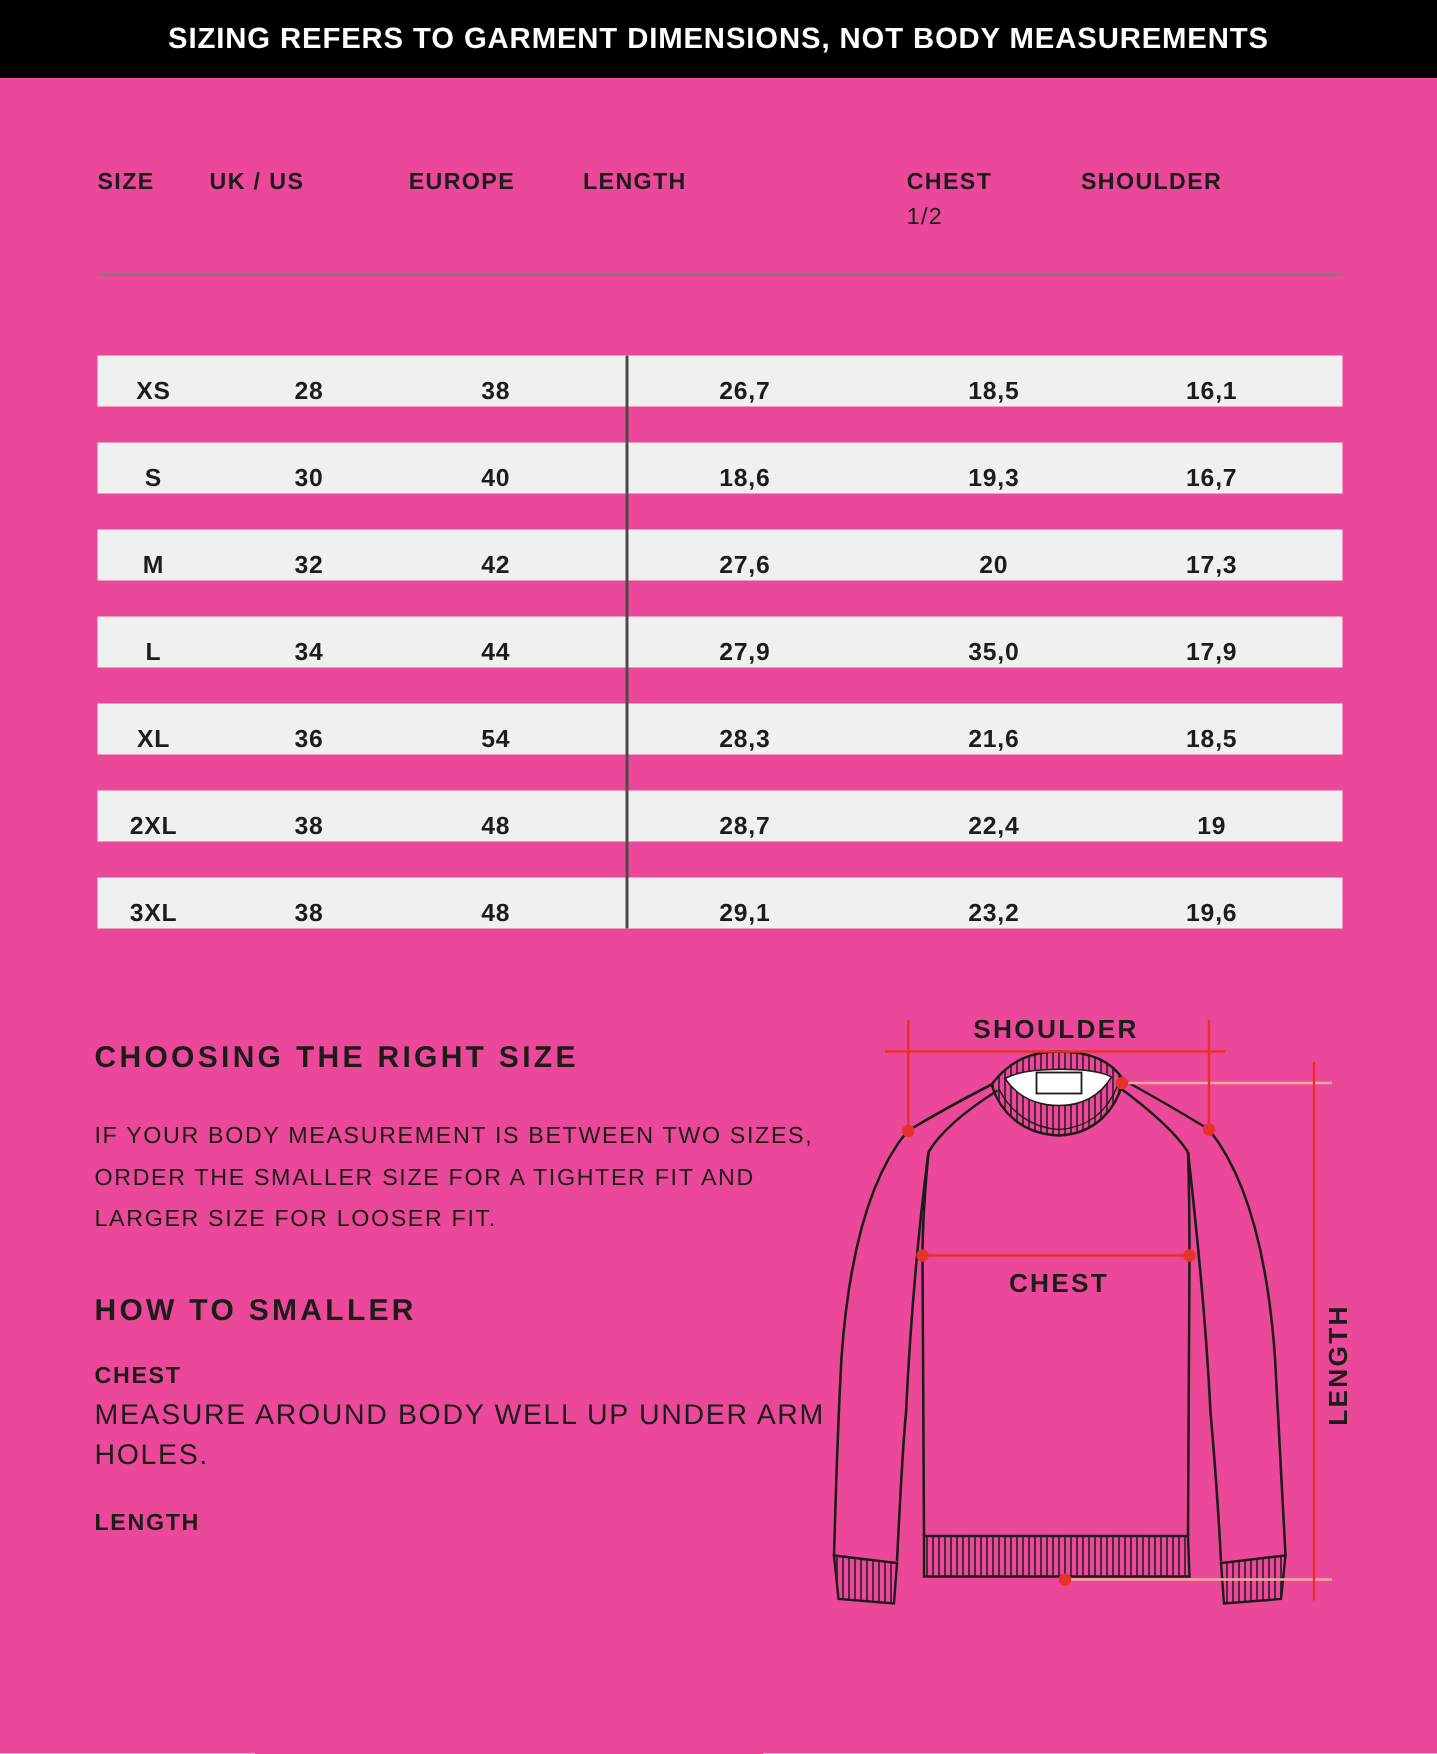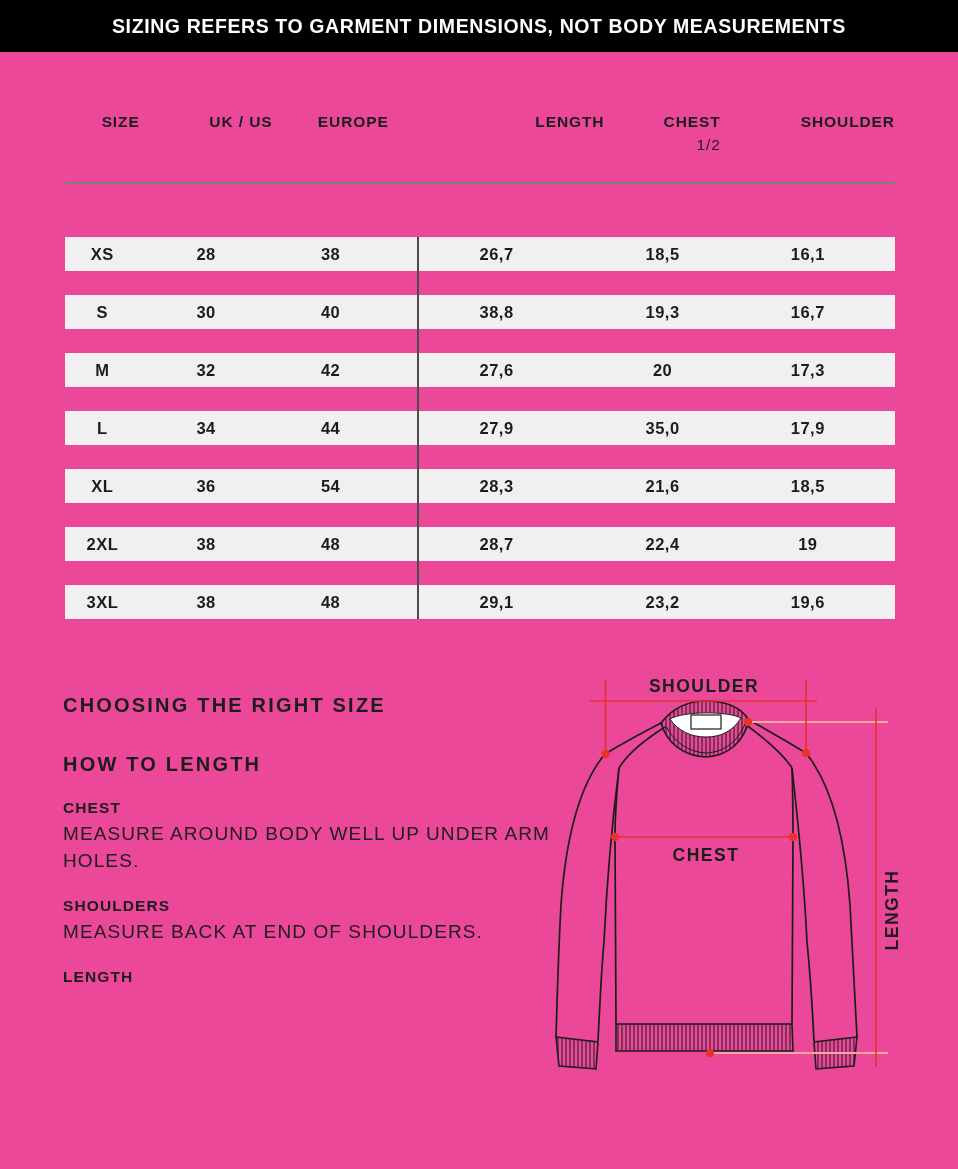--- a/index.html
+++ b/index.html
@@ -10,25 +10,25 @@
   .page{position:relative;width:958px;height:1169px;background:#ec4899;overflow:hidden;
         font-family:"Liberation Sans",sans-serif;color:var(--text);}
 
   
   .banner{position:absolute;left:0;top:0;width:958px;height:52px;background:var(--banner-bg);
           color:var(--banner-text);display:flex;align-items:center;justify-content:center;
           font-weight:700;font-size:19.5px;letter-spacing:.6px;white-space:nowrap;}
 
   
   .thead{position:absolute;left:65px;top:110px;width:830px;display:flex;align-items:flex-start;}
-  .hcell{font-weight:700;font-size:15.5px;letter-spacing:.9px;text-align:right;line-height:23px;}
+  .hcell{font-weight:700;font-size:15.5px;letter-spacing:.9px;text-align:left;line-height:23px;}
   .hsub{display:block;font-weight:400;}
   .rule{position:absolute;left:65px;top:182px;width:830px;height:2px;background:#7e7e7e;}
   .tbody{position:absolute;left:65px;top:237px;width:830px;}
-  .trow{height:34px;margin-bottom:24px;background:var(--stripe);display:flex;align-items:center;
+  .trow{height:34px;margin-bottom:24px;background:var(--stripe);display:flex;align-items:flex-end;
         font-size:16.5px;font-weight:700;letter-spacing:.5px;}
   .cell{text-align:center;}
   .c0{width:9%}.c1{width:16%}.c2{width:14%}.c3{width:26%}.c4{width:14%}.c5{width:21%}
   .divider{position:absolute;left:352px;top:0;width:2px;height:382px;background:#4b4b4b;}
 
   
   .left-col{position:absolute;left:63px;top:694px;width:525px;}
   .sec-heading{margin:0;font-size:20px;font-weight:700;letter-spacing:2.2px;line-height:23px;}
   .choosing-body{margin:27px 0 0;font-size:15.5px;letter-spacing:1.1px;line-height:27.5px;white-space:pre-line;}
   .howto-heading{margin-top:36px;}
@@ -67,21 +67,21 @@
           <span class="cell c1">28</span>
           <span class="cell c2">38</span>
           <span class="cell c3">26,7</span>
           <span class="cell c4">18,5</span>
           <span class="cell c5">16,1</span>
         </div>
         <div class="trow">
           <span class="cell c0">S</span>
           <span class="cell c1">30</span>
           <span class="cell c2">40</span>
-          <span class="cell c3">38,8</span>
+          <span class="cell c3">18,6</span>
           <span class="cell c4">19,3</span>
           <span class="cell c5">16,7</span>
         </div>
         <div class="trow">
           <span class="cell c0">M</span>
           <span class="cell c1">32</span>
           <span class="cell c2">42</span>
           <span class="cell c3">27,6</span>
           <span class="cell c4">20</span>
           <span class="cell c5">17,3</span>
@@ -116,29 +116,28 @@
           <span class="cell c2">48</span>
           <span class="cell c3">29,1</span>
           <span class="cell c4">23,2</span>
           <span class="cell c5">19,6</span>
         </div>
       </div>
   </section>
 
   <section class="left-col">
     <h2 class="sec-heading">CHOOSING THE RIGHT SIZE</h2>
-    <h2 class="sec-heading howto-heading">HOW TO LENGTH</h2>
+    <p class="choosing-body">IF YOUR BODY MEASUREMENT IS BETWEEN TWO SIZES,
+ORDER THE SMALLER SIZE FOR A TIGHTER FIT AND
+LARGER SIZE FOR LOOSER FIT.</p>
+    <h2 class="sec-heading howto-heading">HOW TO SMALLER</h2>
     <div id="measure-items">
         <div class="measure-item">
           <div class="mi-label">CHEST</div>
           <div class="mi-text">MEASURE AROUND BODY WELL UP UNDER ARM HOLES.</div>
-        </div>
-        <div class="measure-item">
-          <div class="mi-label">SHOULDERS</div>
-          <div class="mi-text">MEASURE BACK AT END OF SHOULDERS.</div>
         </div>
         <div class="measure-item">
           <div class="mi-label">LENGTH</div>
         </div>
       </div>
   </section>
 
   <figure class="diagram">
     <svg viewBox="0 0 418 460">
       <defs>

